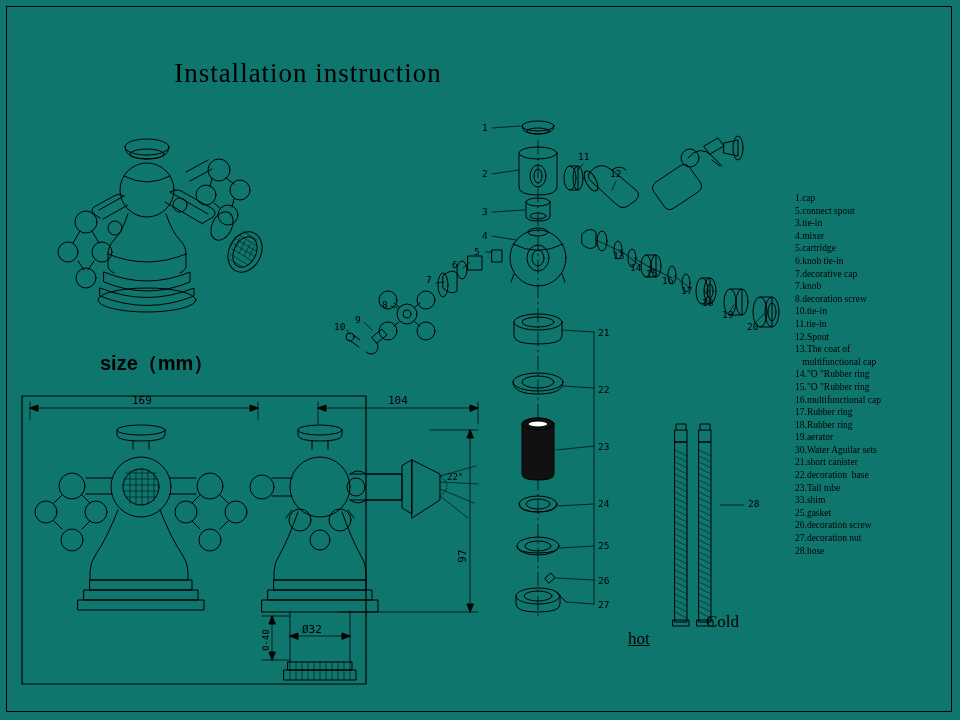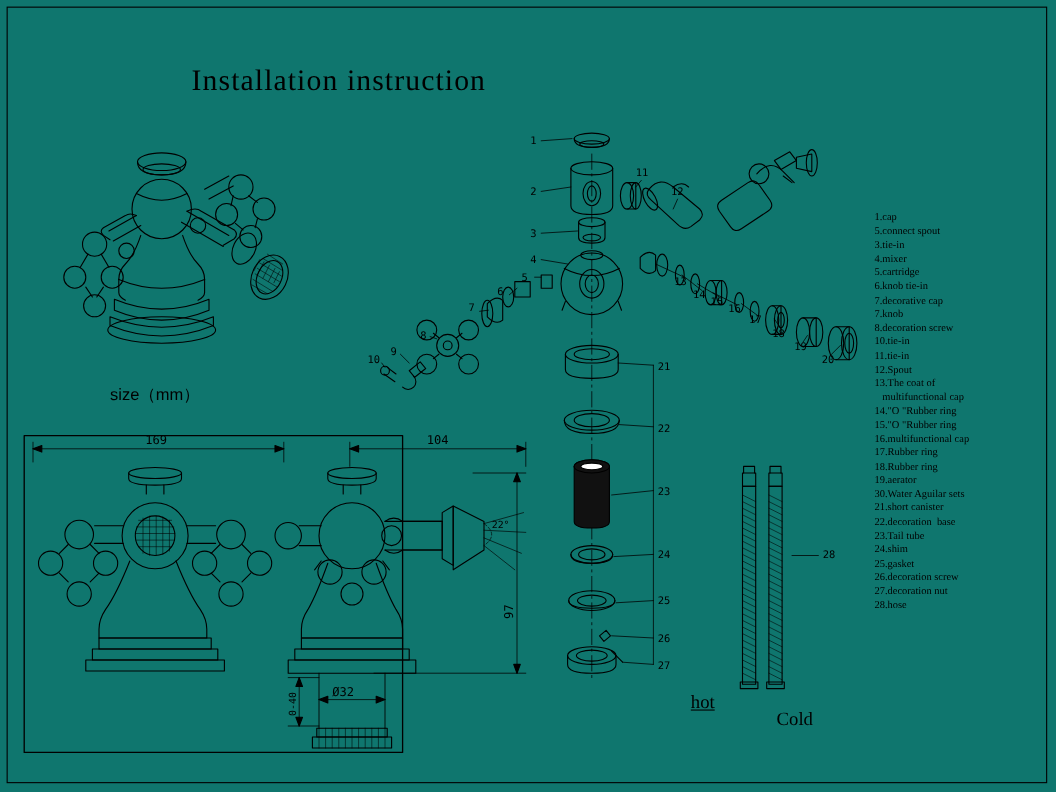--- a/index.html
+++ b/index.html
@@ -1,27 +1,27 @@
 <!DOCTYPE html>
 <html><head>
 <meta charset="utf-8">
 <style>
   html,body{margin:0;padding:0;background:#ffffff;}
   body{width:960px;height:720px;font-family:"Liberation Serif",serif;color:#000;}
   #page{position:relative;width:960px;height:720px;overflow:hidden;background:#0f766e;}
   .frame{position:absolute;left:6px;top:6px;width:946px;height:706px;border:1.5px solid #000;box-sizing:border-box;}
   .title{position:absolute;left:0;top:58px;width:960px;text-align:center;font-size:27px;letter-spacing:1px;font-family:"Liberation Serif",serif;}
   .title span{display:inline-block;transform:translateX(-172px);}
-  .sizelabel{position:absolute;left:100px;top:350px;font-size:15px;font-weight:normal;font-family:"Liberation Sans",sans-serif;text-align:right;}
+  .sizelabel{position:absolute;left:100px;top:350px;font-size:20px;font-weight:bold;font-family:"Liberation Sans",sans-serif;text-align:right;}
   .partslist{position:absolute;left:795px;top:192px;width:160px;font-family:Liberation Serif, serif;font-size:9.5px;line-height:12.6px;}
   .partslist div{white-space:pre;}
   .hotcold{position:absolute;font-size:17px;font-family:"Liberation Serif",serif;}
   .hot{left:628px;top:629px;}
   .hot u{text-decoration:underline;}
-  .cold{left:706px;top:644px;}
+  .cold{left:706px;top:612px;}
   svg{position:absolute;left:0;top:0;}
 </style>
 </head>
 <body>
 
 <div id="page">
 
   <div class="frame"></div>
 
   <div class="title"><span>Installation instruction</span></div>
@@ -400,21 +400,21 @@
     <div>14."O "Rubber ring</div>
     <div>15."O "Rubber ring</div>
     <div>16.multifunctional cap</div>
     <div>17.Rubber ring</div>
     <div>18.Rubber ring</div>
     <div>19.aerator</div>
     <div>30.Water Aguilar sets</div>
     <div>21.short canister</div>
     <div>22.decoration  base</div>
     <div>23.Tail tube</div>
-    <div>24.shim</div>
+    <div>33.shim</div>
     <div>25.gasket</div>
     <div>26.decoration screw</div>
     <div>27.decoration nut</div>
     <div>28.hose</div>
   </div>
 
   <div class="hotcold hot"><u>hot</u></div>
   <div class="hotcold cold">Cold</div>
 
 </div>

